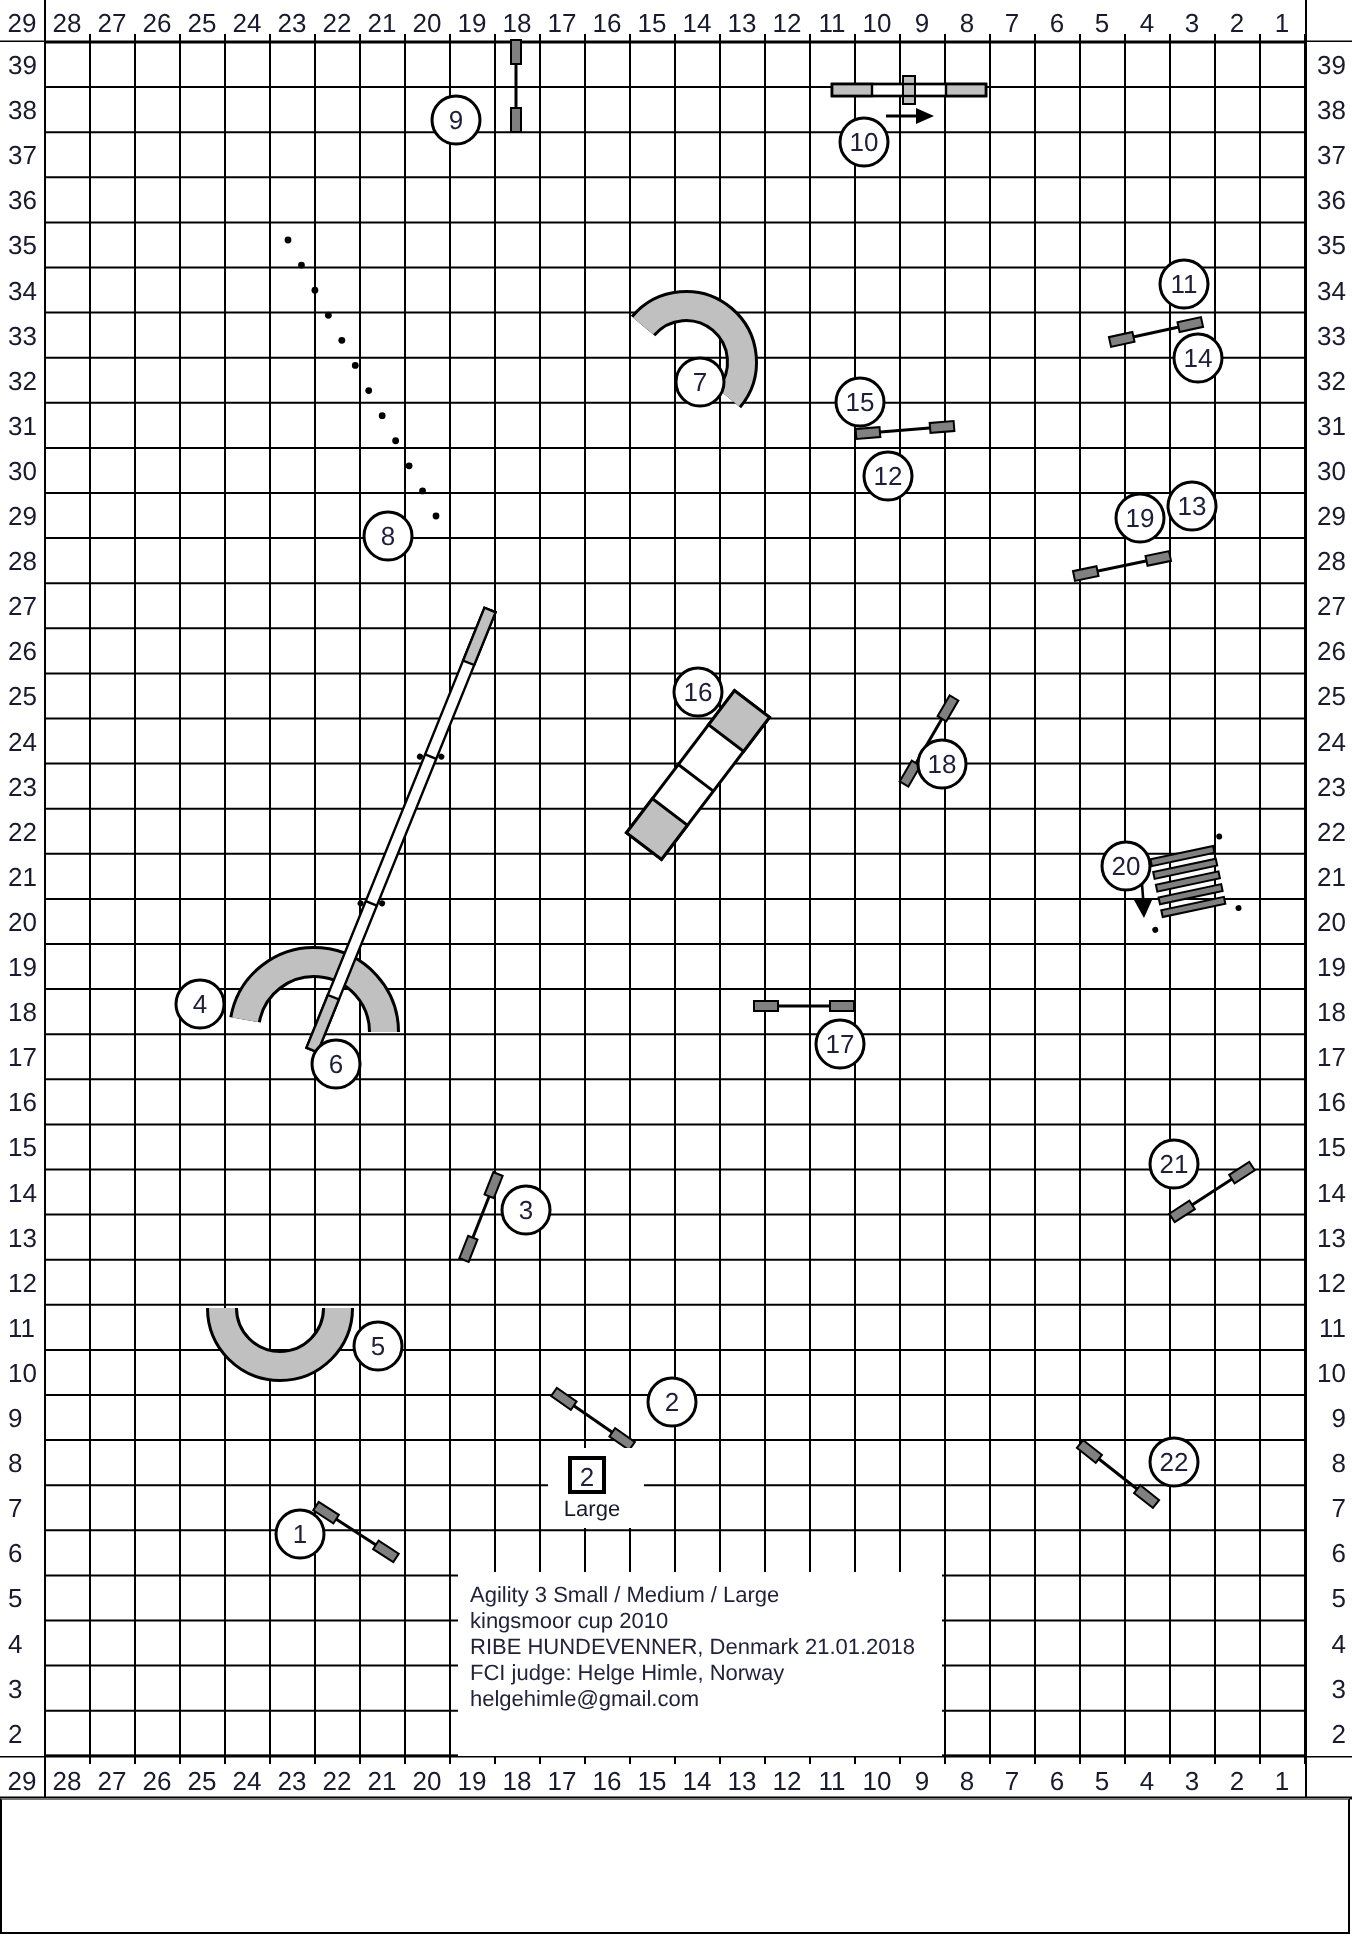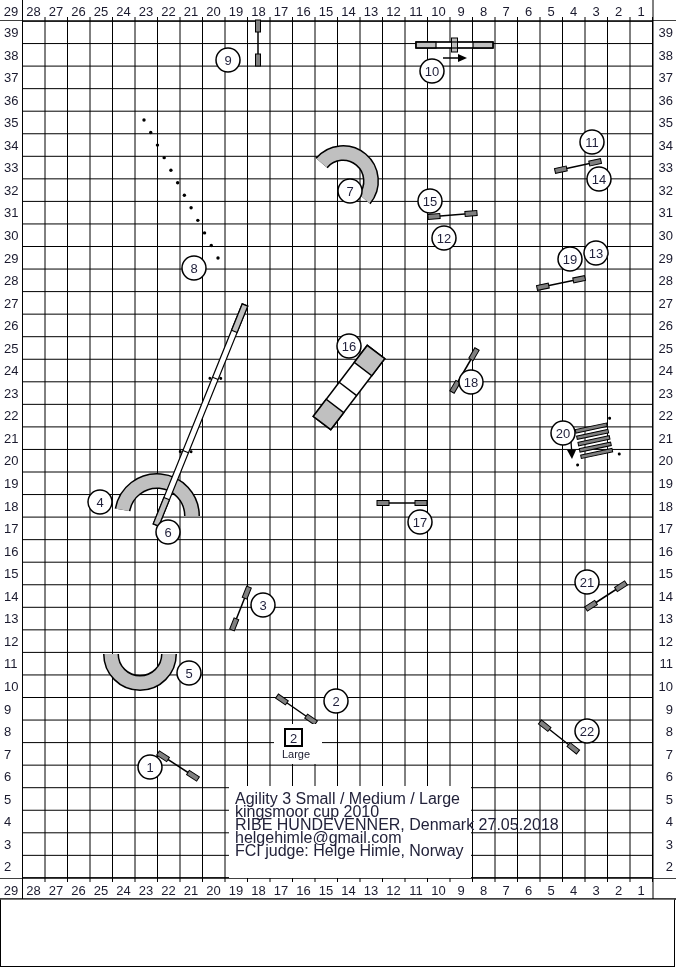--- a/index.html
+++ b/index.html
@@ -1,21 +1,21 @@
 <!DOCTYPE html>
 <html><head>
 <meta charset="utf-8">
 <style>
   html,body{margin:0;padding:0;background:#fff;}
   body{width:676px;height:968px;position:relative;overflow:hidden;font-family:"Liberation Sans",sans-serif;}
   #course{position:absolute;left:0;top:0;width:676px;height:968px;}
   .lbl{font-family:"Liberation Sans",sans-serif;font-size:13px;fill:#1a1a2e;}
   .num{font-family:"Liberation Sans",sans-serif;font-size:13px;fill:#1f1f3a;}
   .info{position:absolute;left:229px;top:786px;width:242px;height:92px;background:#fff;
-        font-family:"Liberation Sans",sans-serif;font-size:16px;line-height:13px;color:#22223a;padding:6px 0 0 6px;box-sizing:border-box;}
+        font-family:"Liberation Sans",sans-serif;font-size:11px;line-height:13px;color:#22223a;padding:6px 0 0 6px;box-sizing:border-box;}
   .info div{white-space:nowrap;}
   .bottom-panel{position:absolute;left:0;top:899px;width:675px;height:68px;border:1px solid #000;border-top:1px solid #777;box-sizing:border-box;background:#fff;}
 </style>
 </head>
 <body>
 
 <svg id="course" xmlns="http://www.w3.org/2000/svg" width="676" height="968" viewBox="0 0 676 968">
   <g id="grid-lines">
       <line x1="22.5" y1="0" x2="22.5" y2="899" stroke="#000" stroke-width="1"></line>
       <line x1="45" y1="0" x2="45" y2="899" stroke="#000" stroke-width="1"></line>
@@ -478,18 +478,18 @@
     <rect x="274" y="724" width="48" height="40" fill="#fff"></rect>
     <rect x="285" y="729" width="17" height="17" fill="#fff" stroke="#000" stroke-width="2"></rect>
     <text x="293.5" y="743" text-anchor="middle" class="num">2</text>
     <text x="296" y="758" text-anchor="middle" class="lbl" style="font-size:11px">Large</text>
   </g>
 </svg>
 
 <div class="info">
   <div>Agility 3 Small / Medium / Large</div>
   <div>kingsmoor cup 2010</div>
-  <div>RIBE HUNDEVENNER, Denmark 27.05.2018</div>
+  <div>RIBE HUNDEVENNER, Denmark 21.01.2018</div>
+  <div>FCI judge: Helge Himle, Norway</div>
   <div>helgehimle@gmail.com</div>
-  <div>FCI judge: Helge Himle, Norway</div>
 </div>
 
 <div class="bottom-panel"></div>
 
 </body></html>

